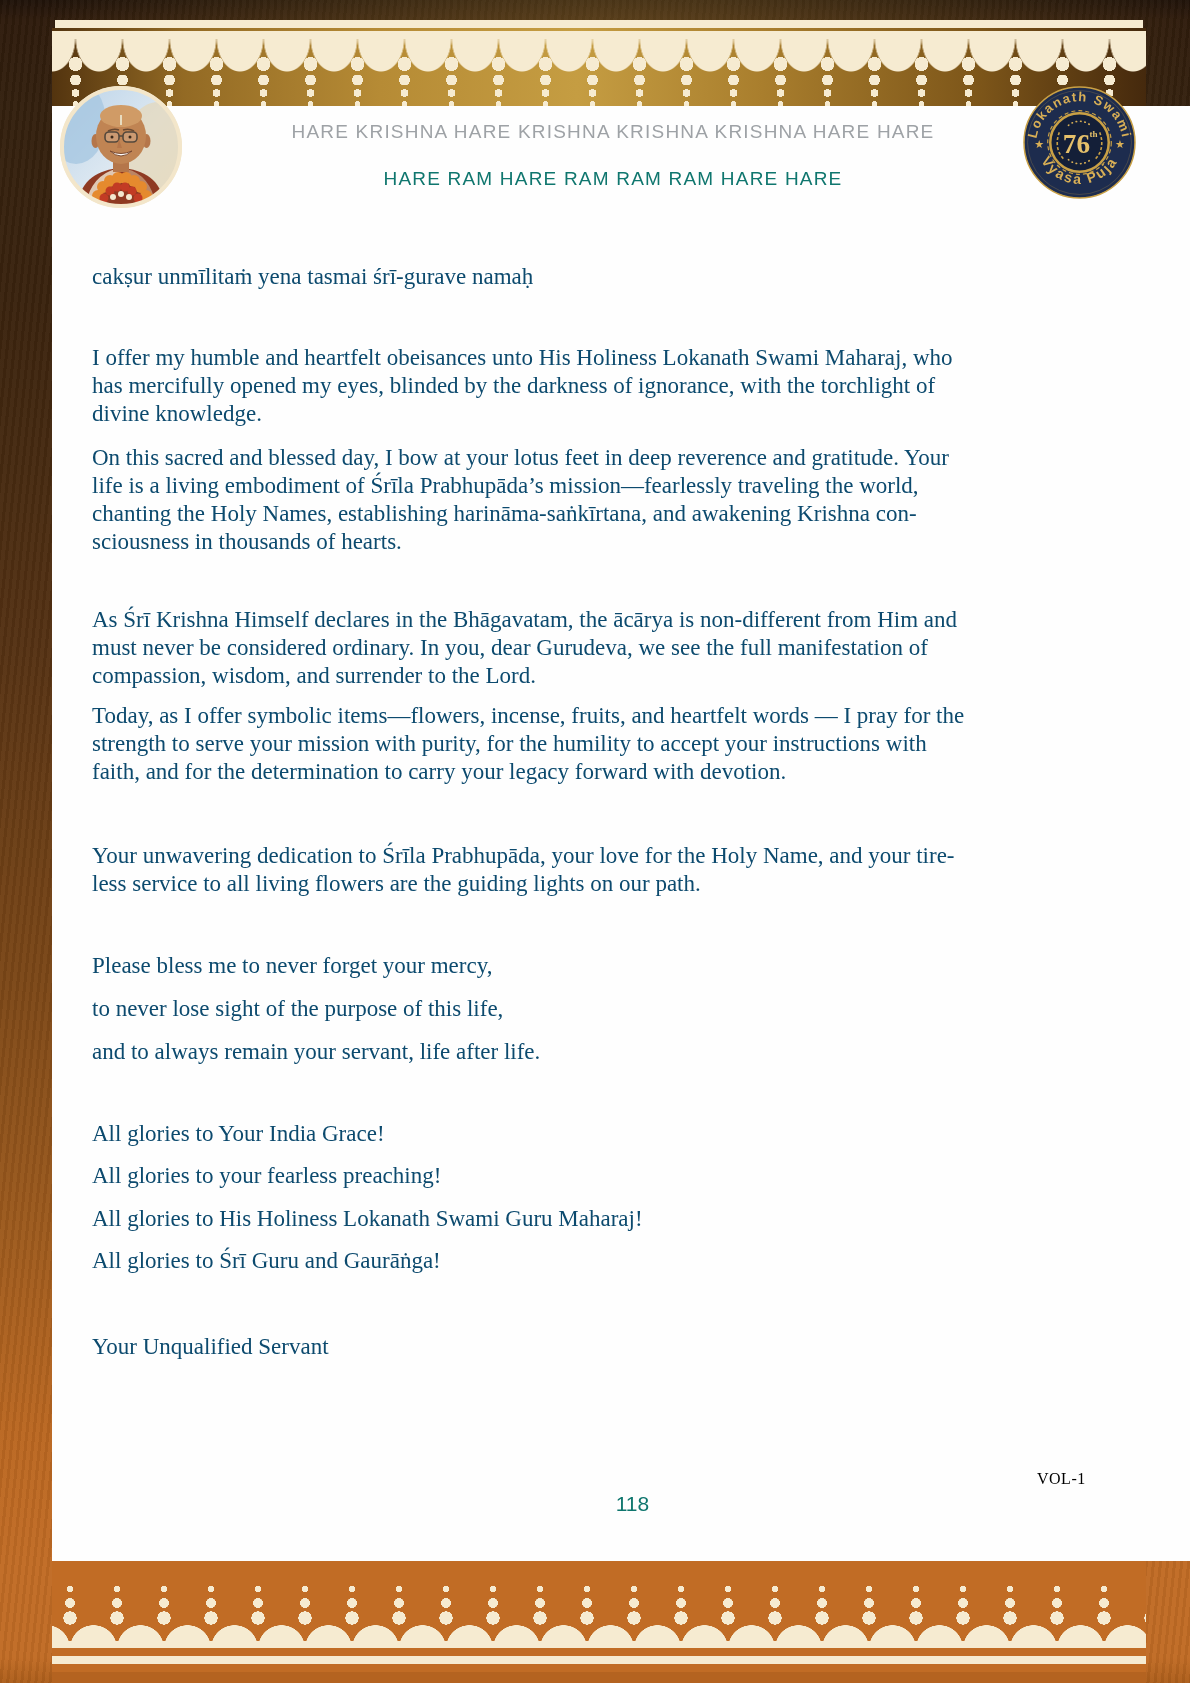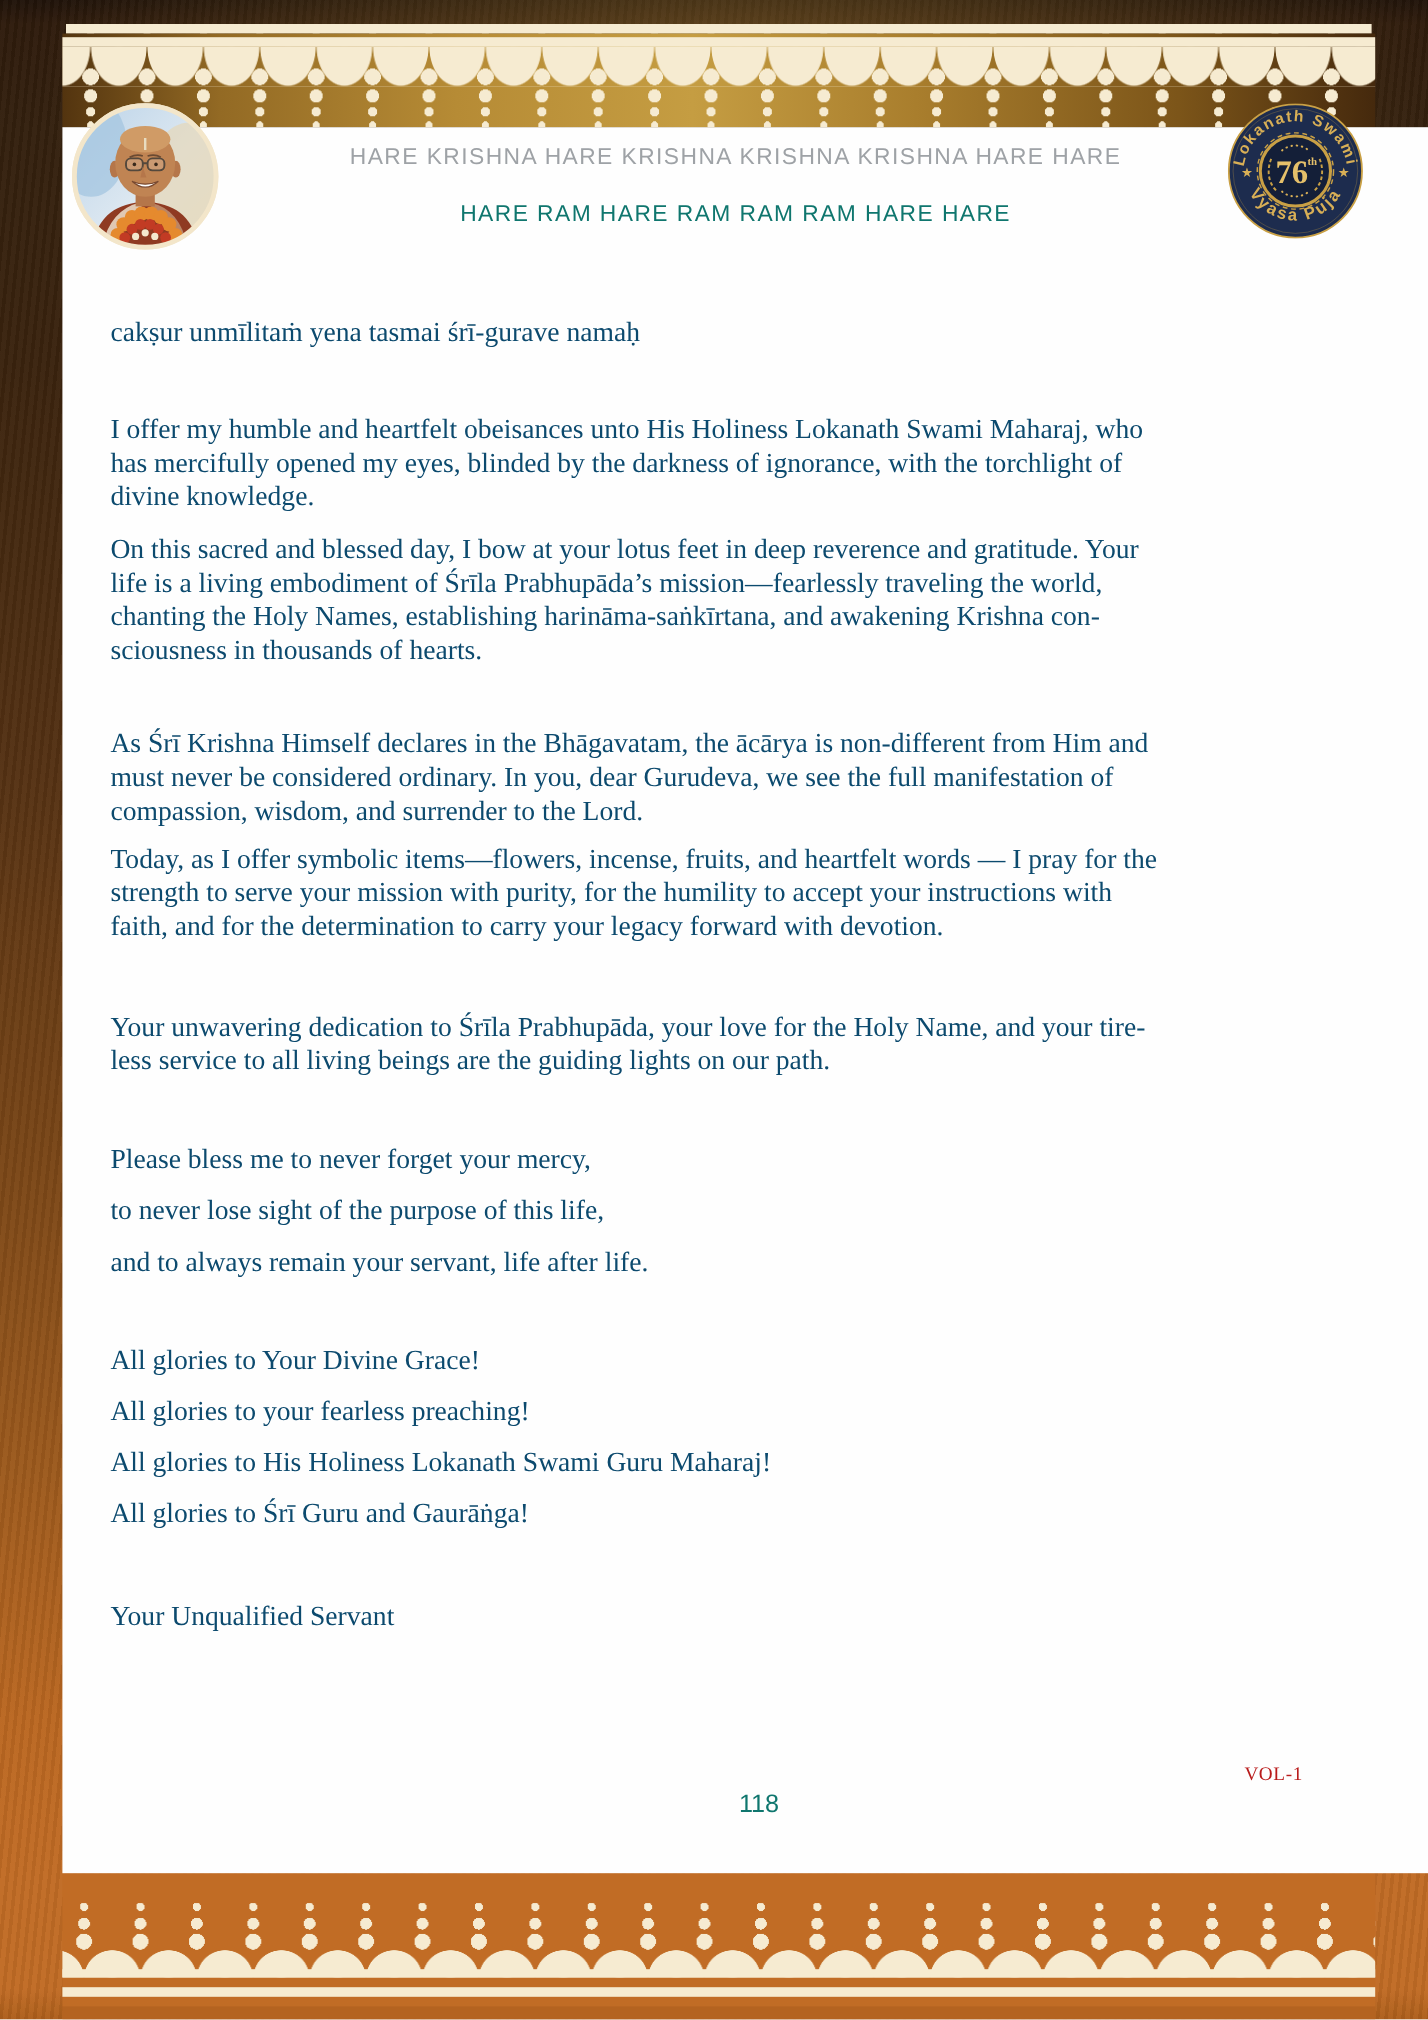--- a/index.html
+++ b/index.html
@@ -57,21 +57,21 @@
   
   .sheet{position:absolute;left:52px;top:106px;width:1161px;height:1455px;background:#fefefe;z-index:2;}
 
   .mantra{position:absolute;left:61px;width:1000px;text-align:center;
     font-family:"Liberation Sans","DejaVu Sans",sans-serif;letter-spacing:1.2px;font-size:19px;}
   .mantra-1{top:15px;color:#9ea2a6;}
   .mantra-2{top:62px;color:#0f766e;text-align:center;}
 
   .blk{position:absolute;left:40px;width:1010px;color:#0c4a6e;font-size:23px;line-height:28px;white-space:pre-line;}
   .single{white-space:normal;}
-  .vol{position:absolute;left:985px;top:1364px;font-size:16px;letter-spacing:.5px;color:#b91c1c;}
+  .vol{position:absolute;left:985px;top:1364px;font-size:16px;letter-spacing:.5px;color:#000000;}
   .pagenum{position:absolute;left:0;top:1386px;width:100%;text-align:center;
     font-family:"Liberation Sans","DejaVu Sans",sans-serif;font-size:21px;color:#0f766e;}
 
   
   .photo{position:absolute;left:58px;top:84px;width:126px;height:126px;z-index:3;}
   .badge{position:absolute;left:1023px;top:86px;width:113px;height:113px;z-index:3;}
 </style>
 </head>
 <body>
 
@@ -106,27 +106,27 @@
 must never be considered ordinary. In you, dear Gurudeva, we see the full manifestation of
 compassion, wisdom, and surrender to the Lord.</div>
     <div class="blk" style="top:338px">On this sacred and blessed day, I bow at your lotus feet in deep reverence and gratitude. Your
 life is a living embodiment of Śrīla Prabhupāda’s mission—fearlessly traveling the world,
 chanting the Holy Names, establishing harināma-saṅkīrtana, and awakening Krishna con-
 sciousness in thousands of hearts.</div>
     <div class="blk" style="top:596px">Today, as I offer symbolic items—flowers, incense, fruits, and heartfelt words — I pray for the
 strength to serve your mission with purity, for the humility to accept your instructions with
 faith, and for the determination to carry your legacy forward with devotion.</div>
     <div class="blk" style="top:736px">Your unwavering dedication to Śrīla Prabhupāda, your love for the Holy Name, and your tire-
-less service to all living beings are the guiding lights on our path.</div>
+less service to all living flowers are the guiding lights on our path.</div>
 
     <div class="blk single" style="top:846px">Please bless me to never forget your mercy,</div>
     <div class="blk single" style="top:889px">to never lose sight of the purpose of this life,</div>
     <div class="blk single" style="top:932px">and to always remain your servant, life after life.</div>
 
-    <div class="blk single" style="top:1014px">All glories to Your Divine Grace!</div>
+    <div class="blk single" style="top:1014px">All glories to Your India Grace!</div>
     <div class="blk single" style="top:1056px">All glories to your fearless preaching!</div>
     <div class="blk single" style="top:1099px">All glories to His Holiness Lokanath Swami Guru Maharaj!</div>
     <div class="blk single" style="top:1141px">All glories to Śrī Guru and Gaurāṅga!</div>
 
     <div class="blk single" style="top:1227px">Your Unqualified Servant</div>
 
     <div class="vol">VOL-1</div>
     <div class="pagenum">118</div>
   </div>
 

